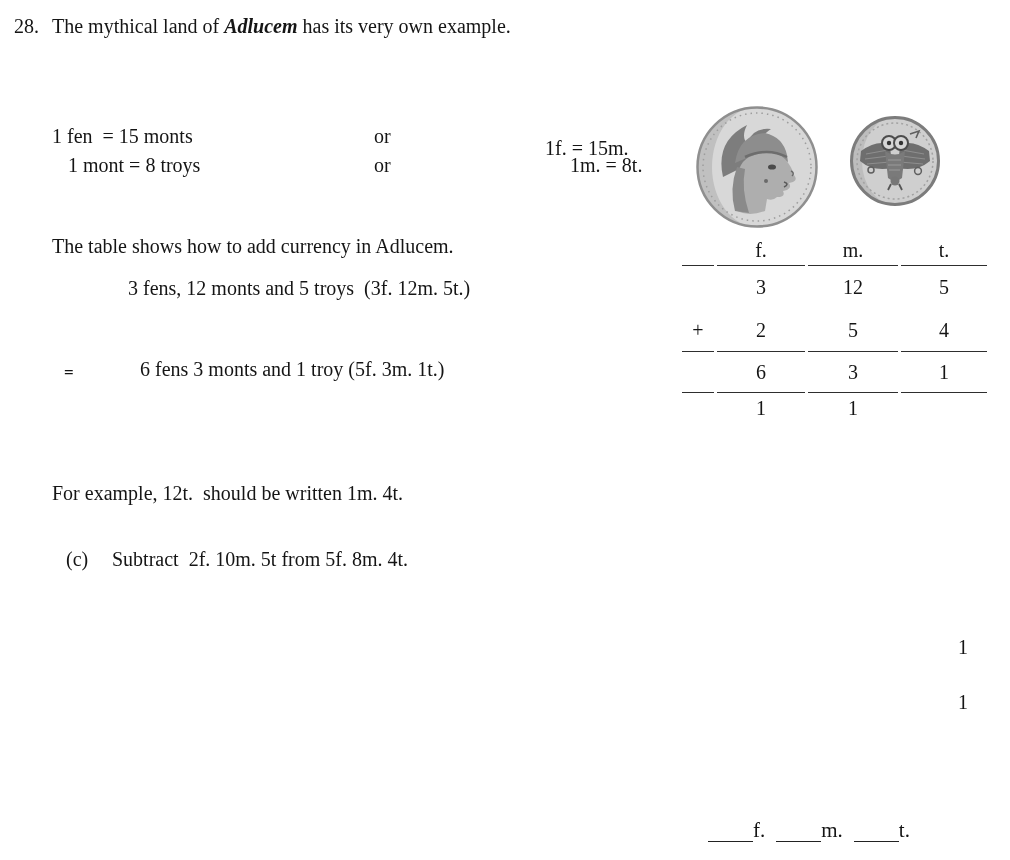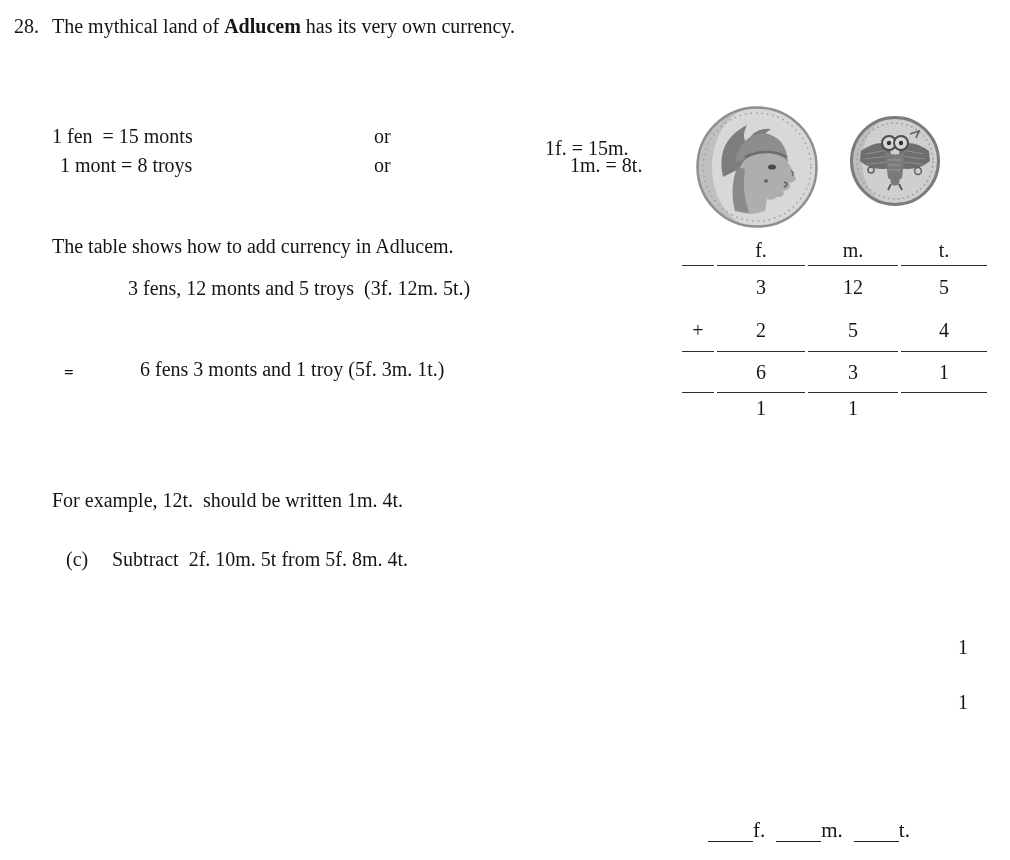--- a/index.html
+++ b/index.html
@@ -2,21 +2,21 @@
 <html><head>
 <meta charset="utf-8">
 <style>
   html,body { margin:0; padding:0; background:#ffffff; }
   .page {
     position:relative; width:1010px; height:845px; background:#ffffff;
     font-family:"Liberation Serif","DejaVu Serif",serif; color:#151515;
     overflow:hidden;
   }
   .abs { position:absolute; font-size:20px; line-height:23px; white-space:pre; }
-  .em  { font-weight:700;margin-top:16px; }
+  .em  { font-style:italic; font-weight:700;margin-top:16px; }
   .eq  { font-size:17px; font-weight:700; }
 
   
   .add-table {
     position:absolute; left:679px; top:236px;
     border-collapse:separate; border-spacing:3px 0;
   }
   .add-table td {
     padding:0; margin:0; font-size:20px; text-align:center; vertical-align:middle;
     min-width:0;
@@ -44,28 +44,28 @@
   .blank { display:inline-block; width:45px; height:22px; border-bottom:1.7px solid #222; }
 
   .coin { position:absolute; }
 </style>
 </head>
 <body>
 
 <div class="page">
 
   <div class="abs" style="left:14px; top:15px;">28.</div>
-  <div class="abs" style="left:52px; top:15px;"><span extra="">The mythical land of </span><span extra="" class="em">Adlucem</span><span extra=""> has its very own currency.</span></div>
+  <div class="abs" style="left:52px; top:15px;"><span extra="">The mythical land of </span><span extra="" class="em">Adlucem</span><span extra=""> has its very own example.</span></div>
 
 
   <div class="abs" style="left:52px;  top:125px;">1 fen  = 15 monts</div>
   <div class="abs" style="left:374px; top:125px;">or</div>
   <div class="abs" style="left:545px; top:125px;margin-top:12px;">1f. = 15m.</div>
 
-  <div class="abs" style="left:60px;  top:154px;">1 mont = 8 troys</div>
+  <div class="abs" style="left:68px;  top:154px;">1 mont = 8 troys</div>
   <div class="abs" style="left:374px; top:154px;">or</div>
   <div class="abs" style="left:533px; top:154px;margin-left:37px;">1m. = 8t.</div>
 
   <div class="coin" style="left:695px; top:105px;">
     <svg width="125" height="124" viewBox="0 0 125 124">
       <circle cx="62" cy="62" r="60" fill="#d8d8d8"></circle>
       <path d="M62 2 A60 60 0 0 0 62 122 A45 60 0 0 1 62 2 Z" fill="#c0c0c0"></path>
       <circle cx="62" cy="62" r="59.5" fill="none" stroke="#8f8f8f" stroke-width="2.5"></circle>
       <circle cx="62" cy="62" r="54" fill="none" stroke="#9d9d9d" stroke-width="1.5" stroke-dasharray="1.5 4"></circle>
       <path d="M28 72 Q20 36 52 20 Q46 32 52 38 Q58 22 76 24 Q64 32 66 40 Q58 56 44 64 Z" fill="#7d7d7d"></path>
@@ -138,21 +138,21 @@
     </tr>
     <tr class="r4">
       <td></td>
       <td>1</td>
       <td>1</td>
       <td></td>
     </tr>
   </tbody>
     </table>
 
-  <div class="abs" style="left:52px; top:482px;margin-top:7px;">For example, 12t.  should be written 1m. 4t.</div>
+  <div class="abs" style="left:52px; top:482px;">For example, 12t.  should be written 1m. 4t.</div>
 
   <div class="abs" style="left:66px; top:548px;">(c)</div>
   <div class="abs" style="left:112px; top:548px;text-align:center;">Subtract  2f. 10m. 5t from 5f. 8m. 4t.</div>
 
   <div class="mark" style="left:950px; top:636px;">1</div>
   <div class="mark" style="left:950px; top:691px;">1</div>
 
   <div class="answer-line">
     <span class="answer-group">
         <span class="blank"></span>

